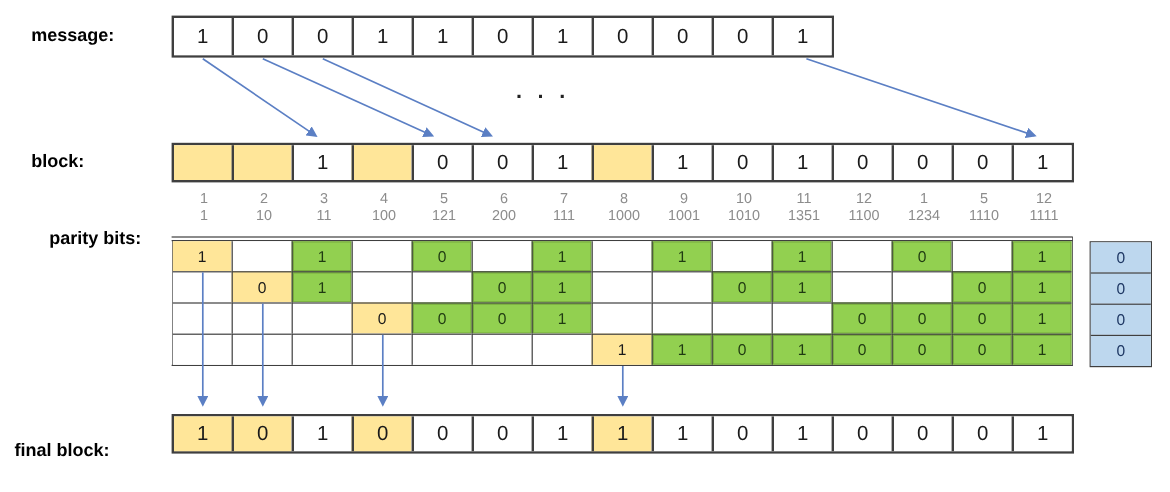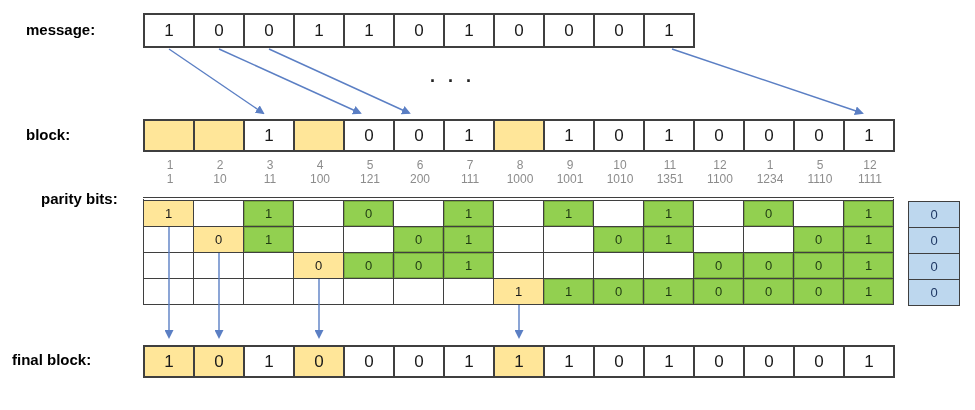--- a/index.html
+++ b/index.html
@@ -5,21 +5,21 @@
   html, body { margin: 0; padding: 0; background: #ffffff; }
   .stage {
     position: relative; width: 975px; height: 410px;
     background: #ffffff; font-family: "Liberation Sans", sans-serif;
     overflow: hidden; color: #1a1a1a;
   }
   .label { position: absolute; font-size: 15px; font-weight: 700; color: #000; white-space: nowrap; }
   .lbl-message { left: 26px;  top: 21px;  }
   .lbl-block   { left: 26px;  top: 126px; text-align: right; }
   .lbl-parity  { left: 8px;   top: 190px; margin-left: 33px; }
-  .lbl-final   { left: 12px;  top: 351px; }
+  .lbl-final   { left: 12px;  top: 367px; }
   .ellipsis { position: absolute; left: 430px; top: 66px; font-size: 18px; font-weight: 700;
               letter-spacing: 4px; color: #222; }
 
   .bitrow { position: absolute; display: flex; border: 2px solid #3f3f3f; background: #fff; }
   .message-row { left: 143px; top: 13px; }
   .block-row   { left: 143px; top: 119px; }
   .final-row   { left: 143px; top: 345px; }
   .bigcell { width: 48px; height: 29px; display: flex; align-items: center; justify-content: center;
              font-size: 17px; background: #fff; }
   .message-row .bigcell { height: 31px; }

